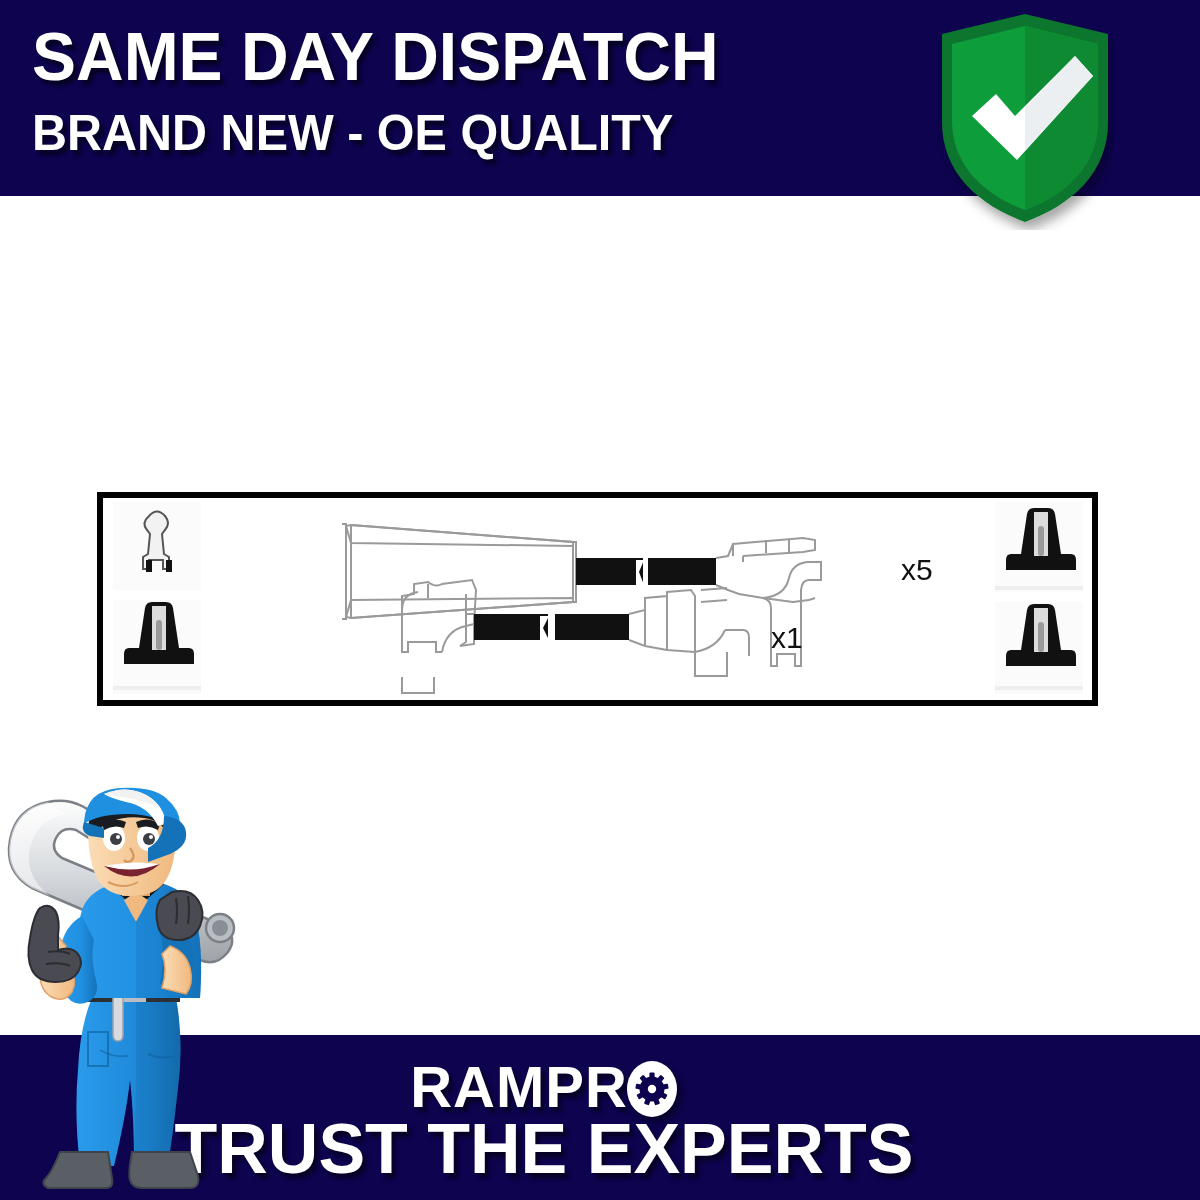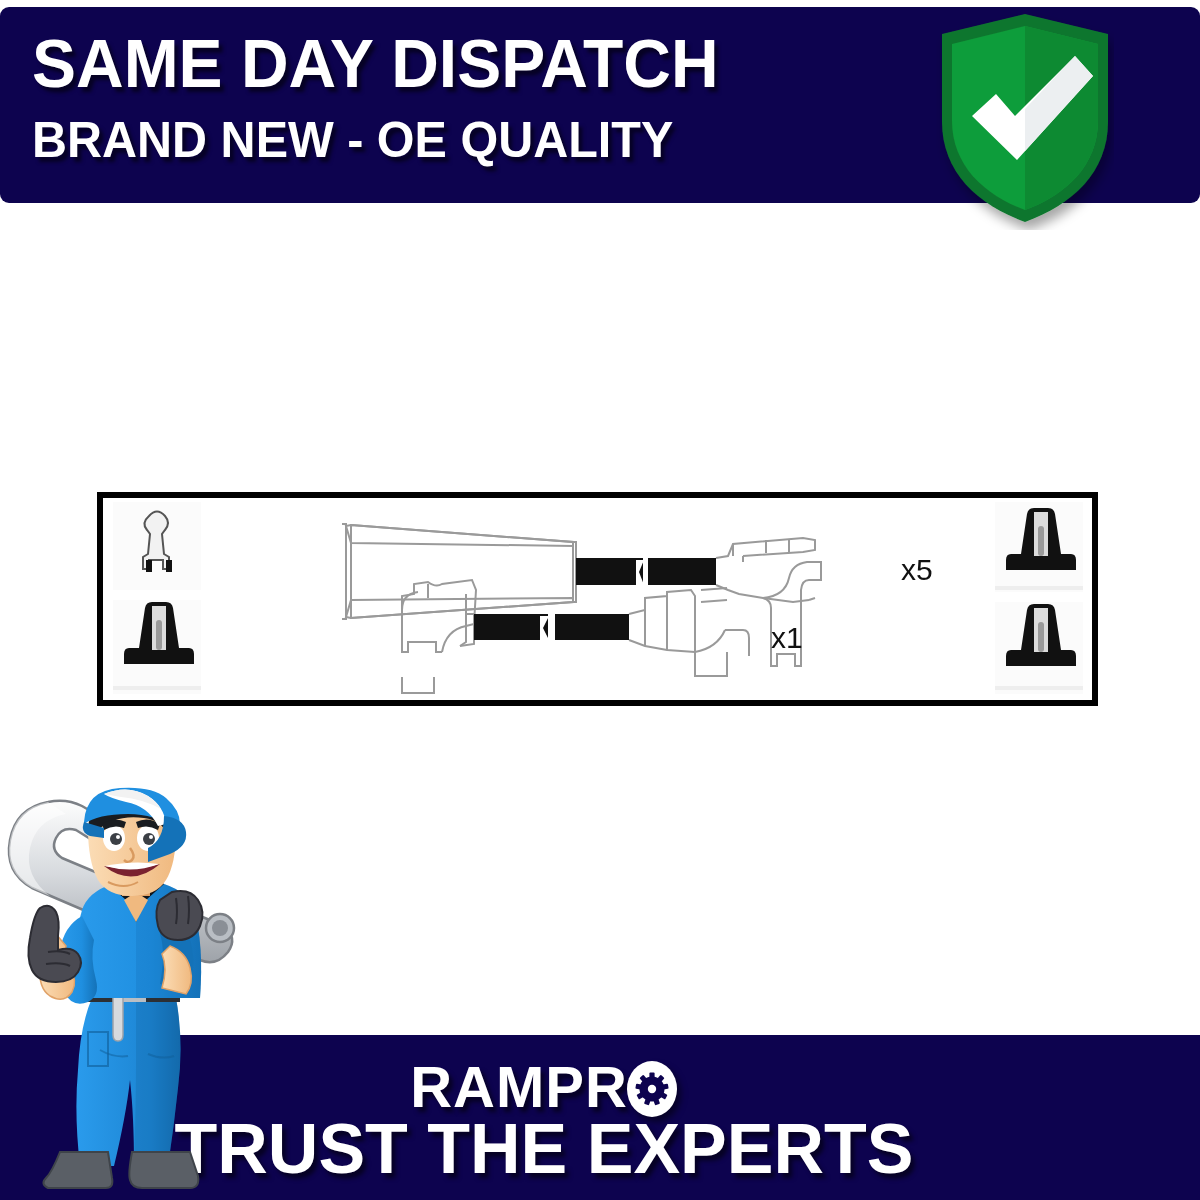--- a/index.html
+++ b/index.html
@@ -5,24 +5,23 @@
   html,body{margin:0;padding:0;}
   body{
     width:1200px;height:1200px;
     background:#ffffff;
     font-family:"Liberation Sans", sans-serif;
     overflow:hidden;
     position:relative;
   }
   
   #top-banner{
-    position:absolute;left:0;top:7px;width:1200px;height:196px;
+    position:absolute;left:0;top:0;width:1200px;height:196px;
     background:#0d034f;
     z-index:2;
-    border-radius:9px;
   }
   #top-banner .lines{
     position:absolute;left:32px;top:14px;
   }
   .hdr-line{
     color:#ffffff;
     font-weight:bold;
     letter-spacing:0px;
     white-space:nowrap;
     text-shadow:4px 5px 4px rgba(0,0,0,0.55);

